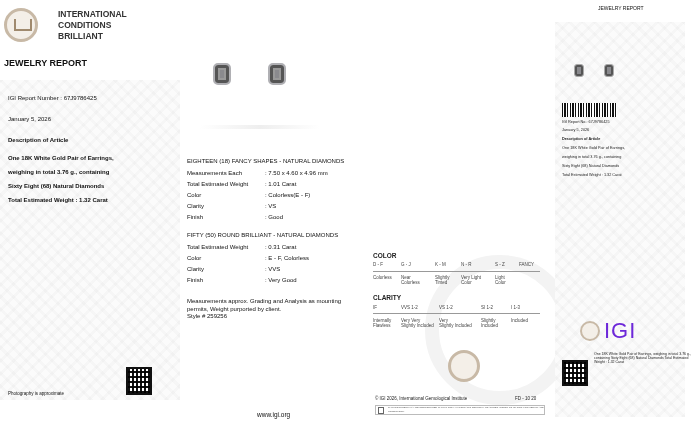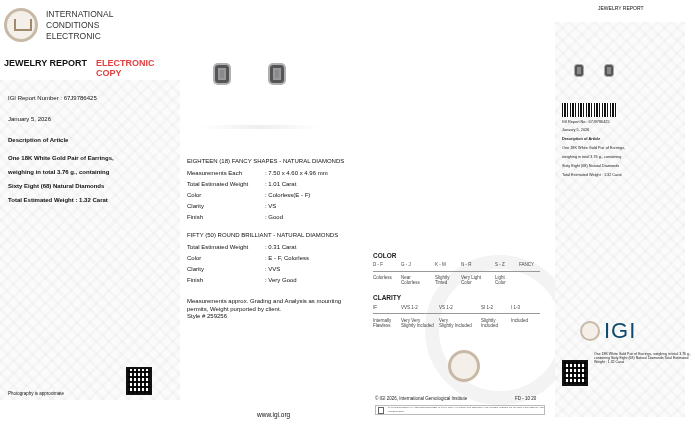--- a/index.html
+++ b/index.html
@@ -12,21 +12,21 @@
       repeating-linear-gradient(45deg, rgba(0,0,0,0.018) 0 3px, transparent 3px 9px),
       repeating-linear-gradient(-45deg, rgba(0,0,0,0.018) 0 3px, transparent 3px 9px);
   }
 
   
   #left { position: absolute; left: 0; top: 0; width: 180px; height: 423px; }
   #left-pattern { position: absolute; left: 0; top: 80px; width: 180px; height: 320px; }
   .logo-wrap { position: absolute; left: 4px; top: 8px; display: flex; align-items: center; }
   .seal { width: 34px; height: 34px; border-radius: 50%; border: 3px solid #c8b9a6; background: #f4efe8; position: relative; }
   .seal::after { content: ""; position: absolute; left: 7px; top: 8px; width: 14px; height: 10px; border: 2px solid #a08a6e; border-top: none; transform: rotate(0deg); }
-  .institute { margin-left: 8px; font-size: 8.5px; font-weight: normal; line-height: 11px; color: #333; }
+  .institute { margin-left: 20px; font-size: 8.5px; font-weight: bold; line-height: 11px; color: #333; }
   .report-title { position: absolute; left: 4px; top: 58px; font-size: 9px; font-weight: bold; color: #111; }
   .ecopy { position: absolute; left: 96px; top: 58px; font-size: 9px; font-weight: bold; color: #e04040; }
   .l-text { position: absolute; left: 8px; font-size: 6px; color: #111; }
   .l-bold { font-weight: bold; }
   .qr { background:
       repeating-linear-gradient(90deg, #111 0 2px, #fff 2px 4px),
       repeating-linear-gradient(0deg, #111 0 2px, #fff 2px 5px);
       background-blend-mode: multiply; border: 2px solid #111; }
   #qr-left { position: absolute; left: 126px; top: 367px; width: 26px; height: 28px; }
   .photo-note { position: absolute; left: 8px; top: 391px; font-size: 4.5px; color: #111; }
@@ -61,39 +61,38 @@
   #right { position: absolute; left: 555px; top: 0; width: 145px; height: 423px; }
   #right-pattern { position: absolute; left: 0; top: 22px; width: 130px; height: 395px; }
   .r-title { position: absolute; left: 43px; top: 5px; font-size: 5px; color: #111; }
   .r-earring { position: absolute; width: 10px; height: 13px; border-radius: 3px; background: #8a8a8e; border: 1px solid #aaa; box-shadow: inset 0 0 0 2px #555; }
   #r-earring-1 { left: 19px; top: 64px; }
   #r-earring-2 { left: 49px; top: 64px; }
   .barcode { position: absolute; left: 7px; top: 103px; width: 55px; height: 14px; background: repeating-linear-gradient(90deg, #111 0 1px, #fff 1px 2px, #111 2px 4px, #fff 4px 5px, #111 5px 6px, #fff 6px 8px); }
   .r-text { position: absolute; left: 7px; font-size: 3.8px; color: #222; }
   .igi-logo { position: absolute; left: 25px; top: 318px; display: flex; align-items: center; }
   .igi-seal { width: 20px; height: 20px; border-radius: 50%; border: 2px solid #c8b9a6; background: #f4efe8; }
-  .igi-word { margin-left: 4px; font-size: 22px; letter-spacing: 1px; color: #0c4a6e; font-weight: normal; }
+  .igi-word { margin-left: 4px; font-size: 22px; letter-spacing: 1px; color: #6d28d9; font-weight: normal; }
   #qr-right { position: absolute; left: 7px; top: 360px; width: 26px; height: 26px; }
   .r-qr-text { position: absolute; left: 39px; top: 352px; width: 100px; font-size: 3.5px; line-height: 4.2px; color: #222; }
 </style>
 </head>
 <body>
 
 <div id="left">
   <div id="left-pattern" class="pattern"></div>
   <div class="logo-wrap">
     <div class="seal"></div>
     <div class="institute">
       <div>INTERNATIONAL</div>
       <div>CONDITIONS</div>
-      <div>ELECTRONIC</div>
+      <div>BRILLIANT</div>
     </div>
   </div>
   <div class="report-title">JEWELRY REPORT</div>
-  <div class="ecopy">ELECTRONIC COPY</div>
 
   <div class="l-text" style="top:95px">IGI Report Number : 67J9786425</div>
   <div class="l-text" style="top:116px">January 5, 2026</div>
   <div class="l-text l-bold" style="top:137px">Description of Article</div>
   <div class="l-text l-bold" style="top:155px">One 18K White Gold Pair of Earrings,</div>
   <div class="l-text l-bold" style="top:169px">weighing in total 3.76 g., containing</div>
   <div class="l-text l-bold" style="top:183px">Sixty Eight (68) Natural Diamonds</div>
   <div class="l-text l-bold" style="top:197px">Total Estimated Weight : 1.32 Carat</div>
 
   <div id="qr-left" class="qr"></div>

